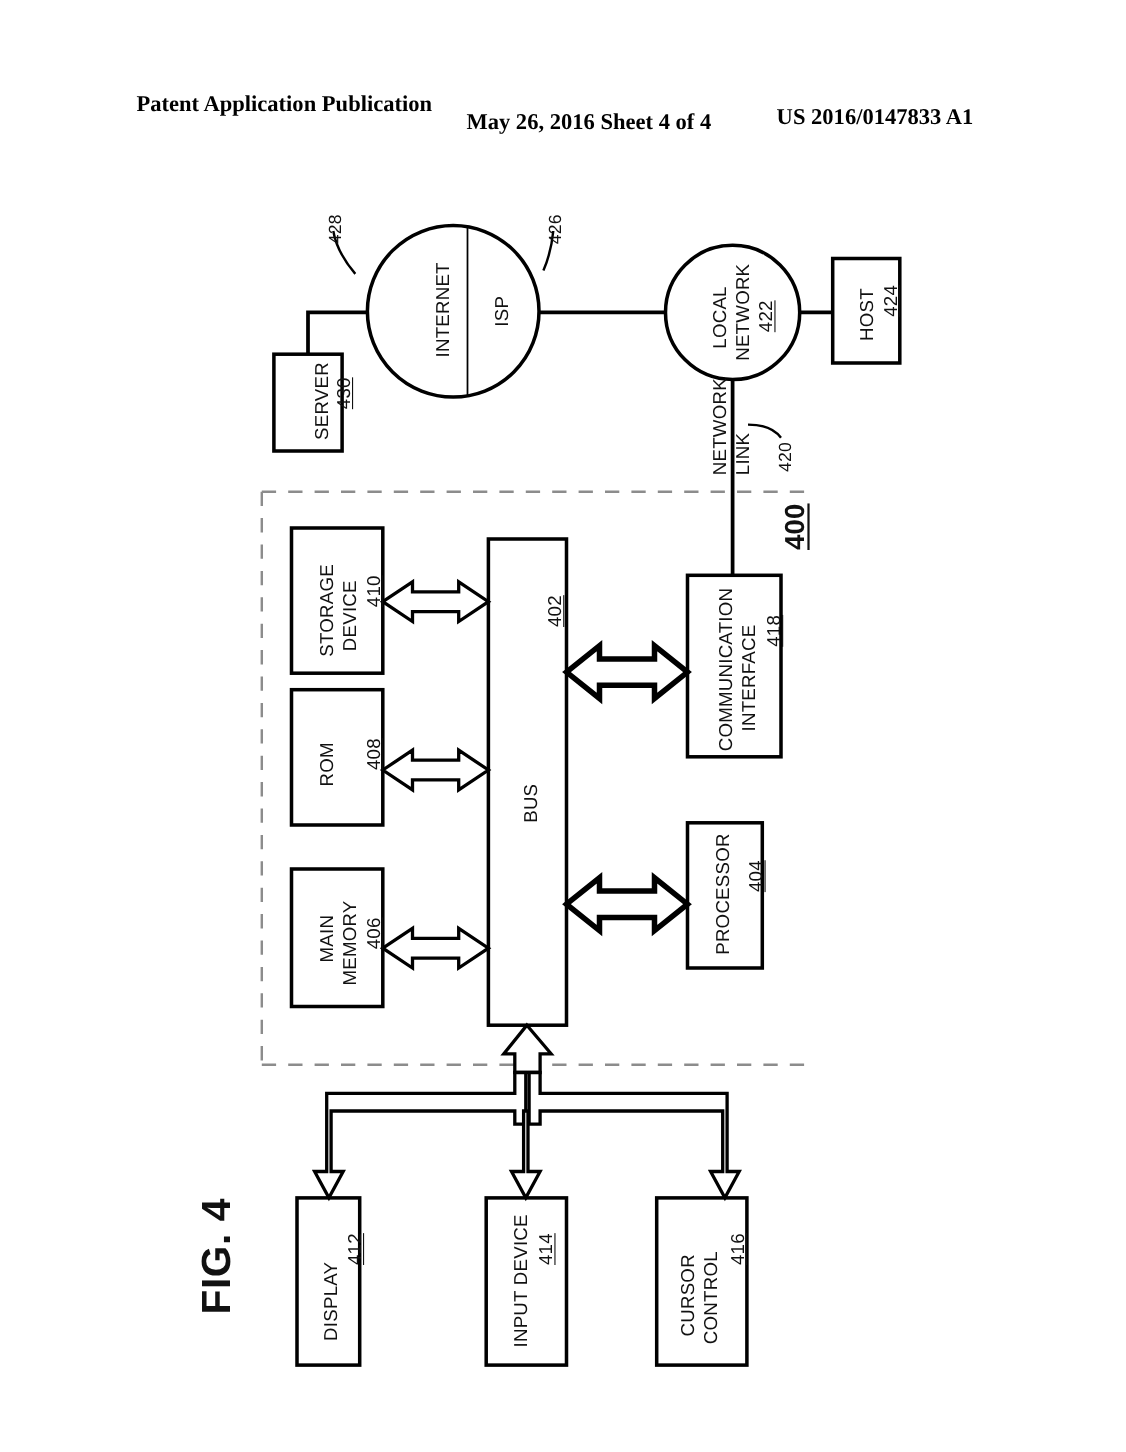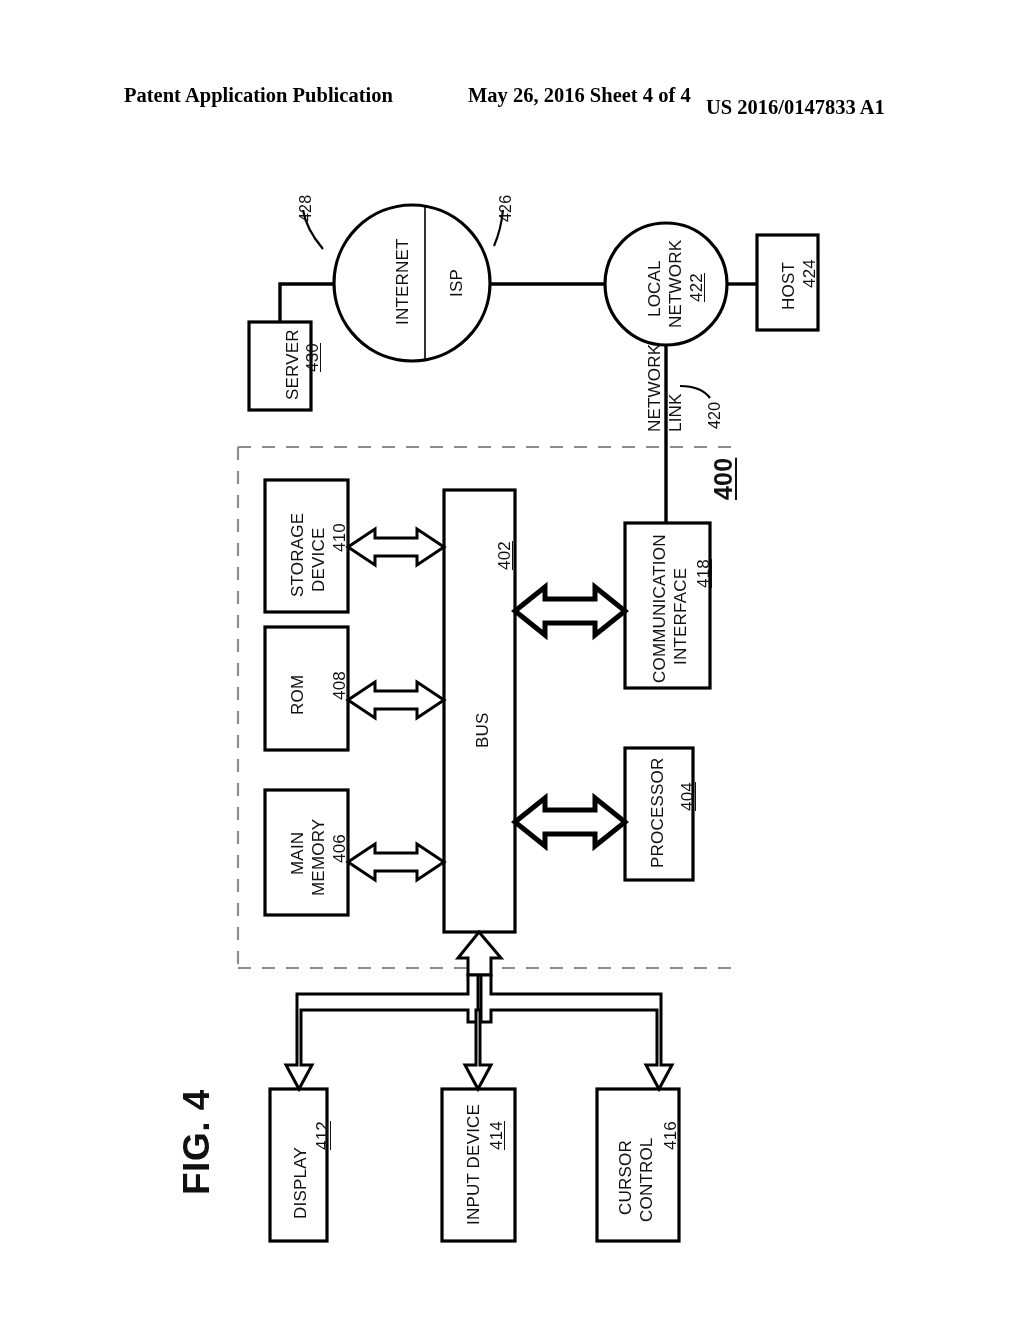--- a/index.html
+++ b/index.html
@@ -23,21 +23,21 @@
     left: 0;
     width: 1024px;
     height: 34px;
     font-family: "Liberation Serif", serif;
     font-weight: bold;
     font-size: 20.5px;
     color: #000;
     white-space: nowrap;
   }
   #pub-header .h-left   { position: absolute; left: 124px;  top: 0; }
-  #pub-header .h-mid    { position: absolute; left: 424px;  top: 0; margin-left: 44px; }
+  #pub-header .h-mid    { position: absolute; left: 424px;  top: 16px; }
   #pub-header .h-right  { position: absolute; left: 706px;  top: 12px; }
 
   
   #figure {
     position: absolute;
     left: 0;
     top: 0;
     width: 1024px;
     height: 1320px;
   }

